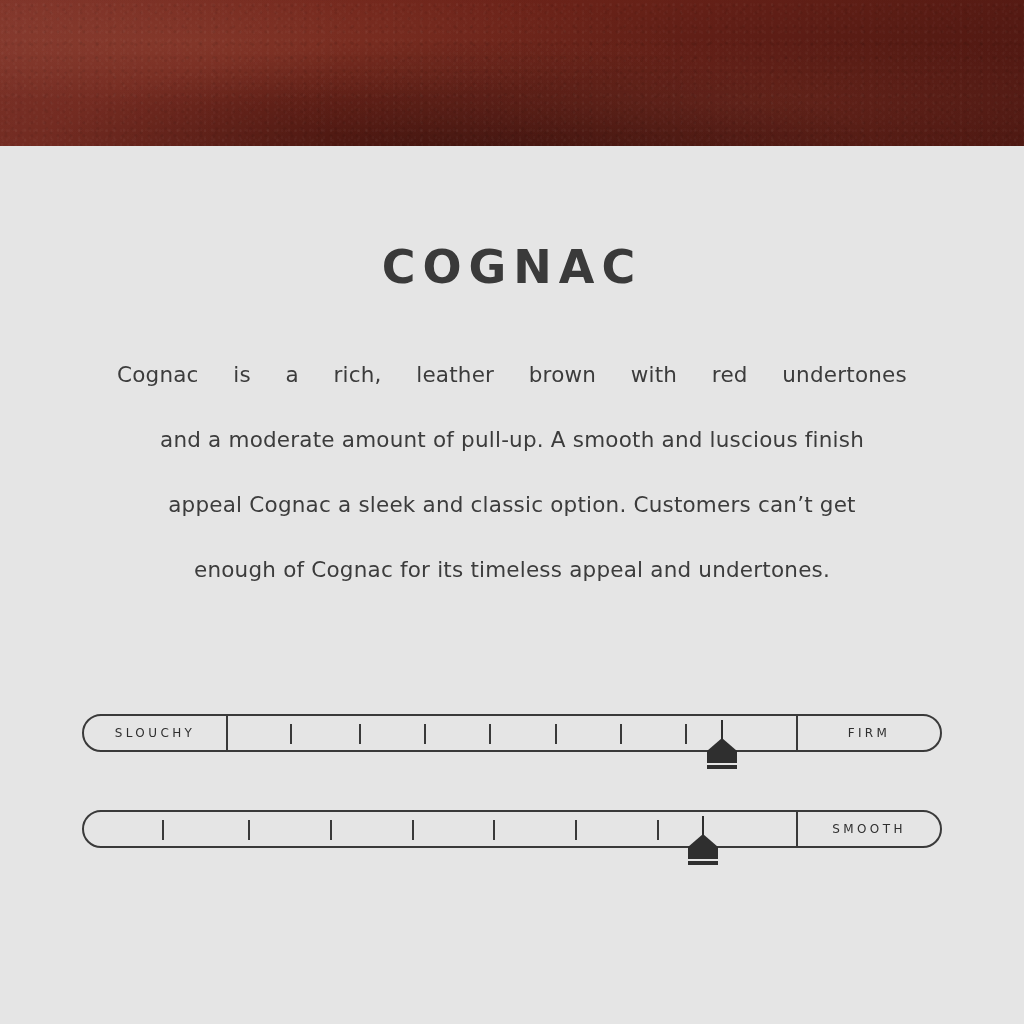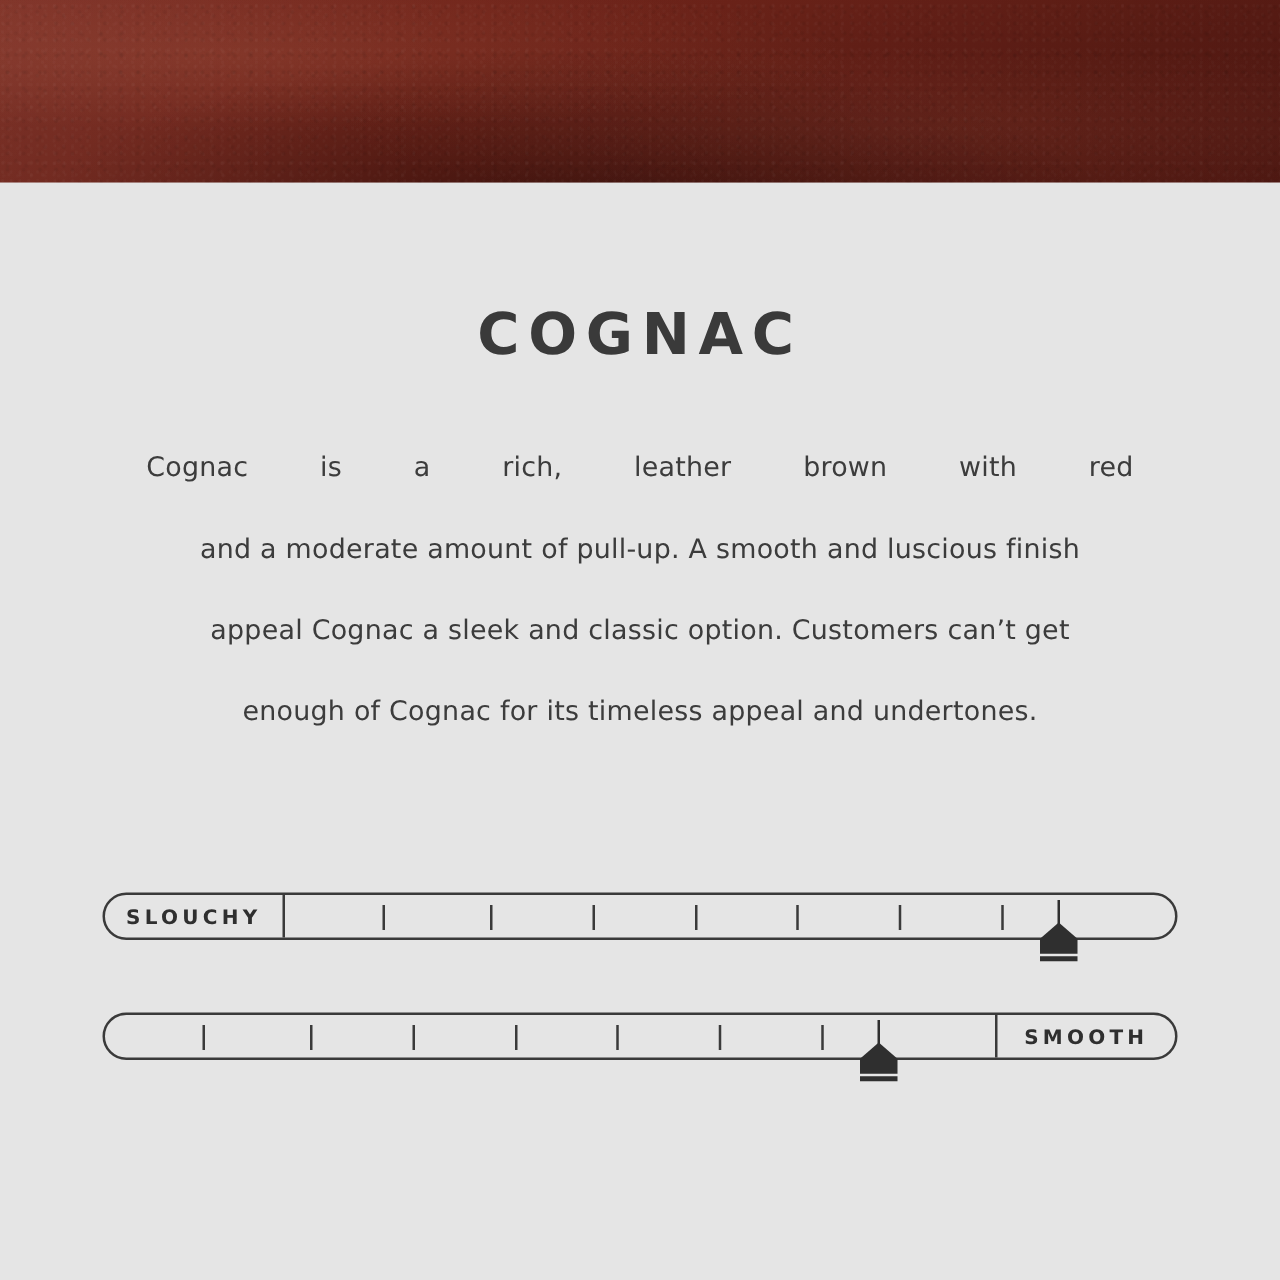--- a/index.html
+++ b/index.html
@@ -108,22 +108,22 @@
     align-items: stretch;
     box-sizing: border-box;
     background: transparent;
   }
   .scale-label {
     flex: 0 0 auto;
     display: flex;
     align-items: center;
     justify-content: center;
     font-family: "DejaVu Sans", sans-serif;
-    font-weight: 700;
-    font-size: 16px;
+    font-weight: 400;
+    font-size: 12px;
     letter-spacing: 3.4px;
     color: #2f2f2f;
     padding: 0 18px;
     box-sizing: border-box;
   }
   .scale-label.left {
     width: 144px;
     border-right: 2px solid #3a3a3a;
   }
   .scale-label.right {
@@ -192,20 +192,21 @@
     <div class="description">
       <span class="line justify">
         <span>Cognac</span>
         <span>is</span>
         <span>a</span>
         <span>rich,</span>
         <span>leather</span>
         <span>brown</span>
         <span>with</span>
         <span>red</span>
+        <span>undertones</span>
       </span>
       <span class="line">and a moderate amount of pull-up. A smooth and luscious finish</span>
       <span class="line">appeal Cognac a sleek and classic option. Customers can’t get</span>
       <span class="line">enough of Cognac for its timeless appeal and undertones.</span>
     </div>
 
     <div class="scales">
 
       <div class="scale">
         <div class="scale-frame">
@@ -218,20 +219,21 @@
             <div class="tick" style="left:57.5%"></div>
             <div class="tick" style="left:69%"></div>
             <div class="tick" style="left:80.5%"></div>
             <div class="marker" style="left:87%">
               <div class="stem"></div>
               <div class="house"></div>
               <div class="body"></div>
               <div class="foot"></div>
             </div>
           </div>
+          <div class="scale-label right">FIRM</div>
         </div>
       </div>
 
       <div class="scale">
         <div class="scale-frame">
           <div class="scale-track">
             <div class="tick" style="left:11%"></div>
             <div class="tick" style="left:23%"></div>
             <div class="tick" style="left:34.5%"></div>
             <div class="tick" style="left:46%"></div>

